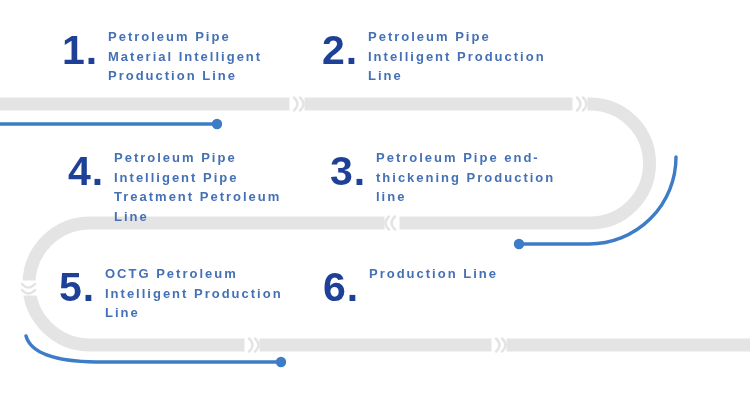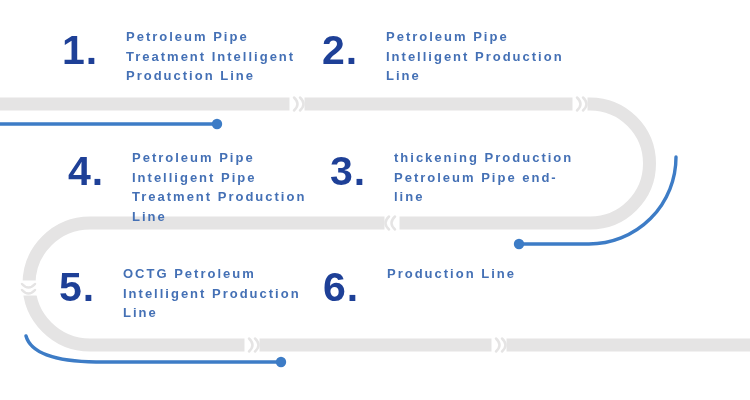--- a/index.html
+++ b/index.html
@@ -19,21 +19,21 @@
   .item{position:absolute;display:flex;align-items:flex-start;}
   .num{
     flex:0 0 46px;width:46px;
     color:var(--number-navy,#1e4097);
     font-size:41px;font-weight:700;line-height:40px;
     letter-spacing:1px;margin-top:3px;
   }
   .txt{
     color:var(--text-blue,#4470b5);
     font-size:13px;font-weight:600;line-height:19.5px;
-    letter-spacing:2px;white-space:nowrap;margin-left:18px;
+    letter-spacing:2px;white-space:nowrap;
   }
 </style>
 </head>
 <body>
 
 <div class="stage">
 
   <svg class="pipe-layer" width="750" height="400" viewBox="0 0 750 400">
 
     <path class="pipe-main" d="M -20 104 H 590 A 59.5 59.5 0 0 1 590 223 H 90 A 61 61 0 0 0 90 345 H 775"></path>
@@ -76,49 +76,49 @@
     <circle class="accent-dot" cx="519" cy="244" r="5.2"></circle>
 
     <path class="accent" d="M 26 336 Q 33 361 96 362 H 278"></path>
     <circle class="accent-dot" cx="281" cy="362" r="5.2"></circle>
   </svg>
 
   <div class="item" style="left:62px;top:27px">
     <div class="num">1.</div>
     <div class="txt">
       <div>Petroleum Pipe</div>
-      <div>Treatment Intelligent</div>
+      <div>Material Intelligent</div>
       <div>Production Line</div>
     </div>
   </div>
 
   <div class="item" style="left:322px;top:27px">
     <div class="num">2.</div>
     <div class="txt">
       <div>Petroleum Pipe</div>
       <div>Intelligent Production</div>
       <div>Line</div>
     </div>
   </div>
 
   <div class="item" style="left:68px;top:148px">
     <div class="num">4.</div>
     <div class="txt">
       <div>Petroleum Pipe</div>
       <div>Intelligent Pipe</div>
-      <div>Treatment Production</div>
+      <div>Treatment Petroleum</div>
       <div>Line</div>
     </div>
   </div>
 
   <div class="item" style="left:330px;top:148px">
     <div class="num">3.</div>
     <div class="txt">
+      <div>Petroleum Pipe end-</div>
       <div>thickening Production</div>
-      <div>Petroleum Pipe end-</div>
       <div>line</div>
     </div>
   </div>
 
   <div class="item" style="left:59px;top:264px">
     <div class="num">5.</div>
     <div class="txt">
       <div>OCTG Petroleum</div>
       <div>Intelligent Production</div>
       <div>Line</div>

